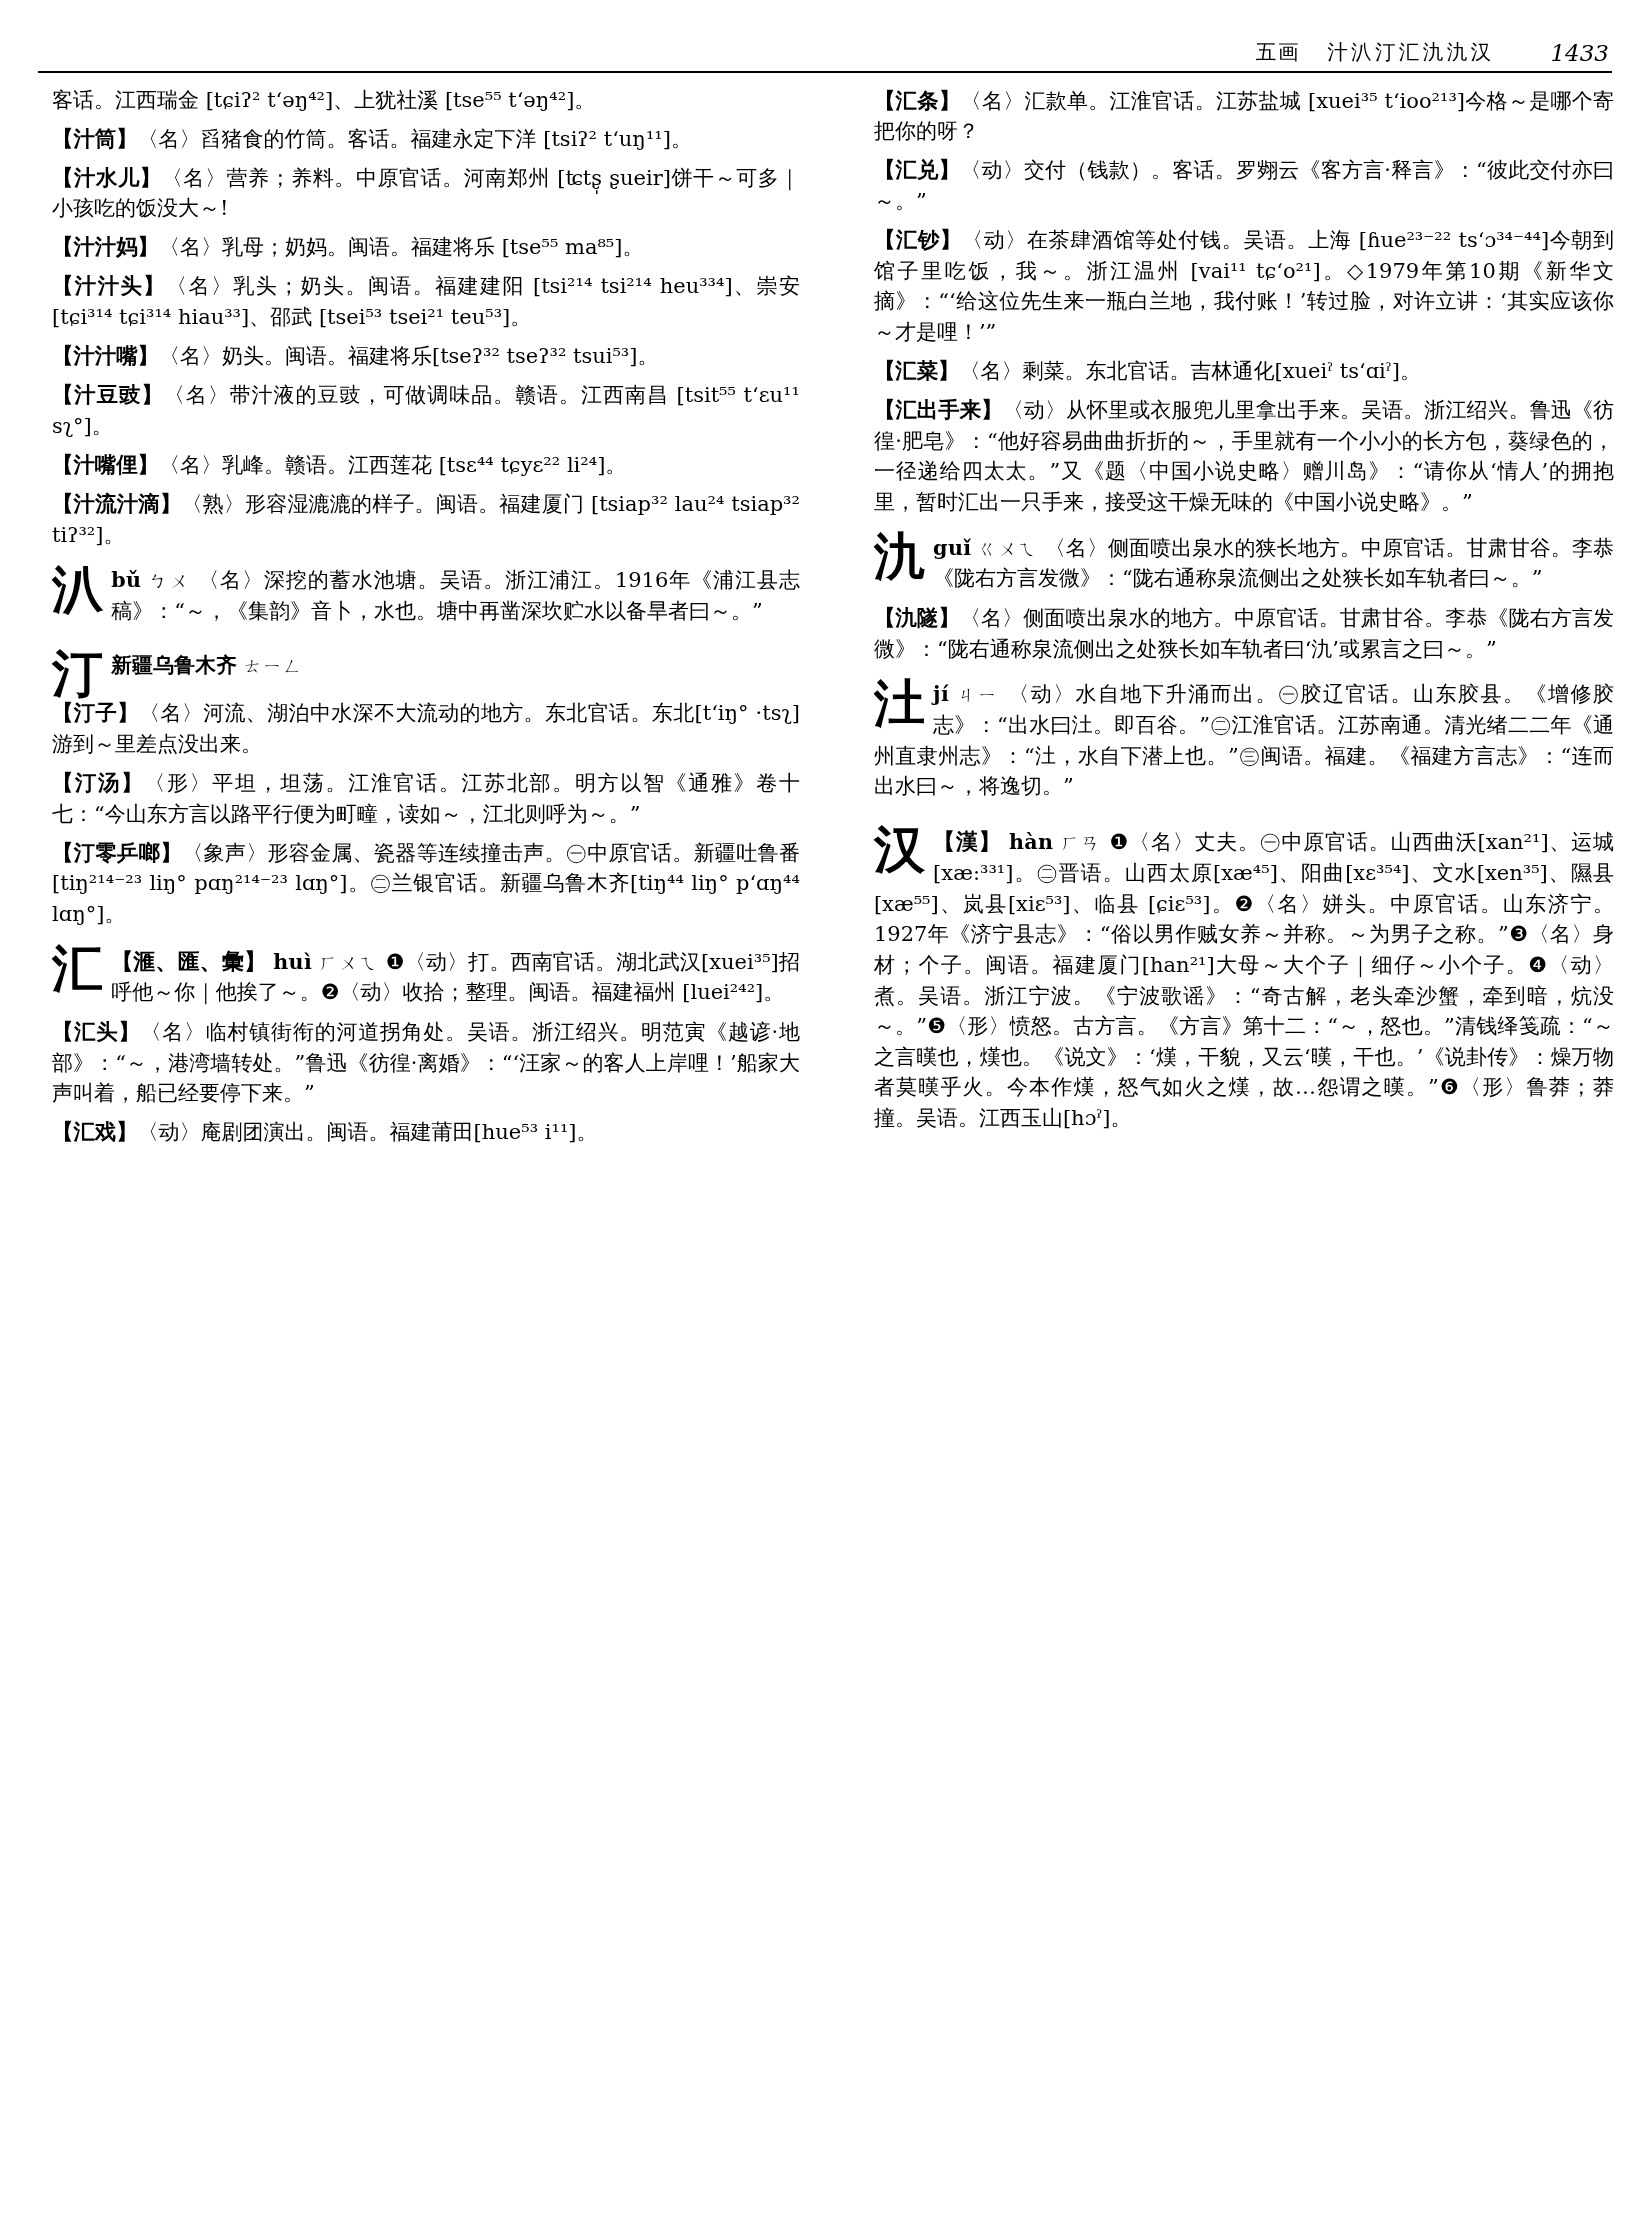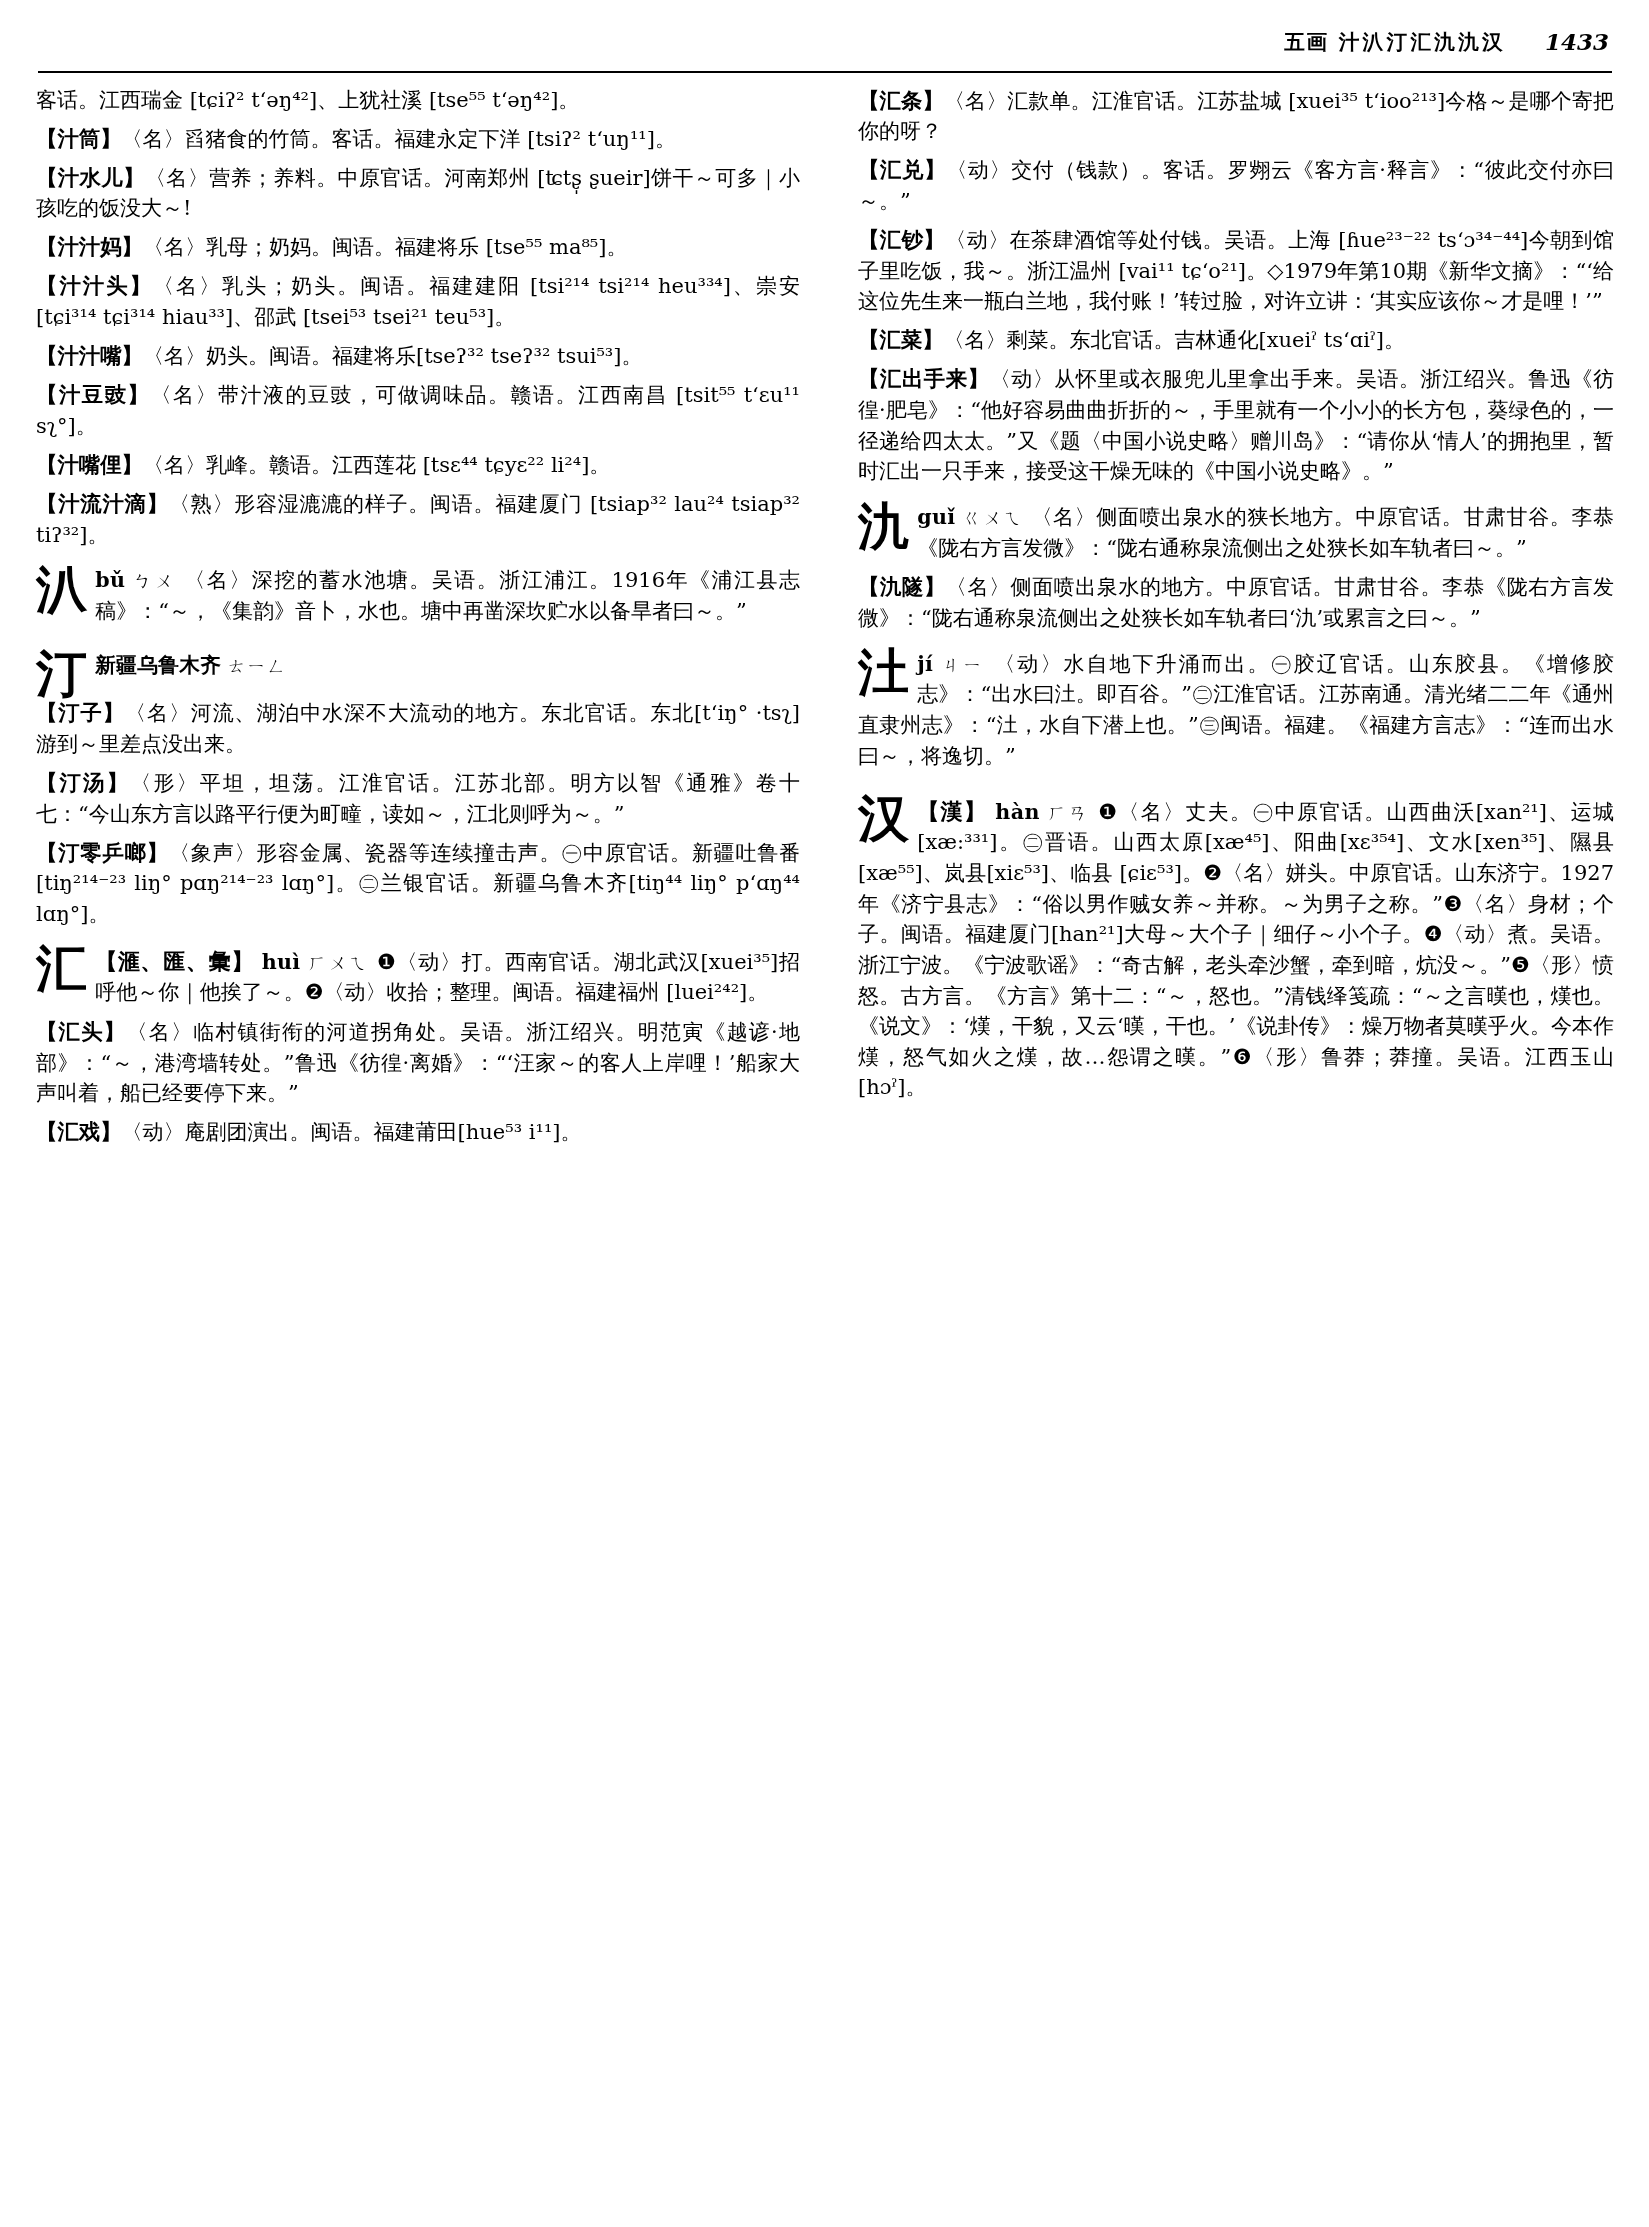--- a/index.html
+++ b/index.html
@@ -19,25 +19,26 @@
     position: relative;
     width: 1650px;
     height: 2227px;
     box-sizing: border-box;
     padding: 28px 36px 16.5px 36px;
     filter: contrast(1.05);
   }
   
   .header {
     display: flex;
+    align-items: flex-end;
     justify-content: flex-end;
-    gap: 10px;
+    gap: 27px;
     height: 38px;
     padding-right: 5px;
-    font-weight: bold;
+    font-weight: normal;
   }
   .header .hdr-section {
     font-size: 20.6px;
     letter-spacing: 1.6px;
   }
   .header .hdr-chars {
     font-size: 20.6px;
     letter-spacing: 3.3px;
   }
   .header .hdr-page {
@@ -53,20 +54,21 @@
   
   .cols {
     display: flex;
     margin-top: 11.5px;
     height: 2120px;
   }
   .col {
     width: 50%;
     box-sizing: border-box;
     position: relative;
+    margin-left: 16px;
   }
   .col.left { padding-right: 25px; }
   .col.right { padding-left: 33px; border-left: 0; }
   
   .entry {
     font-size: 21px;
     line-height: 1.46;
     text-align: justify;
     text-justify: inter-ideograph;
     margin-bottom: 7.4px;

